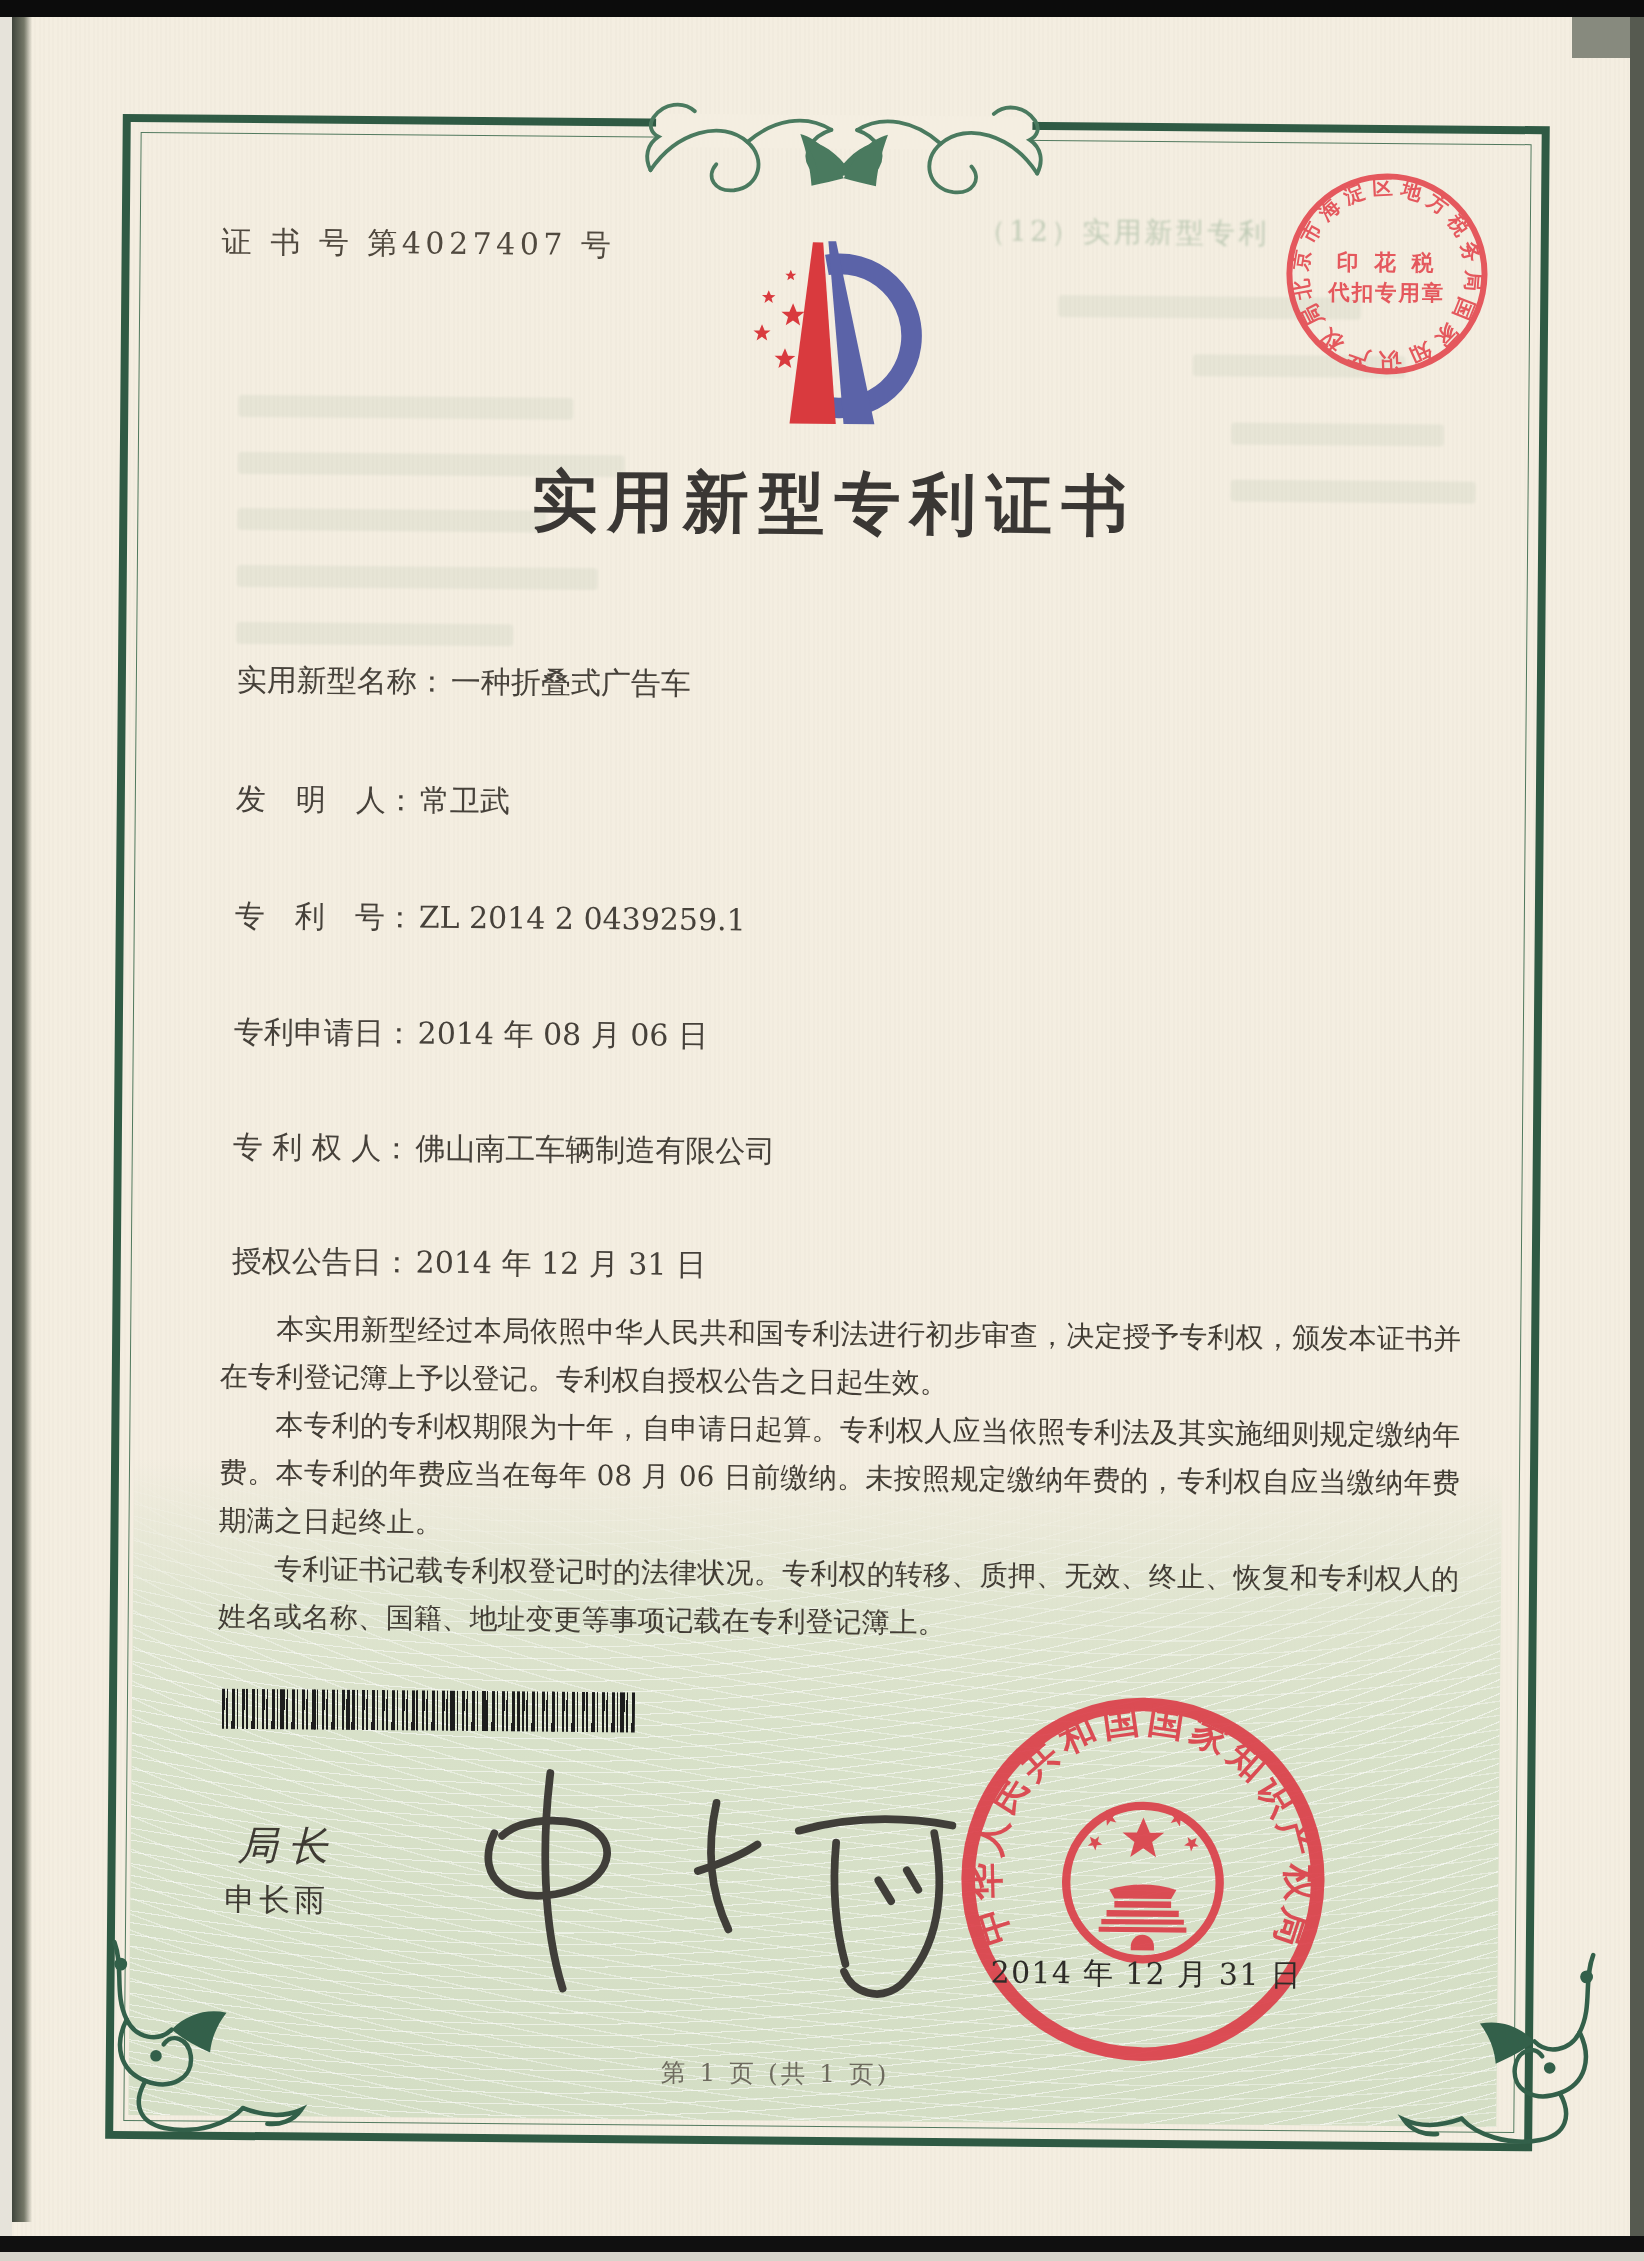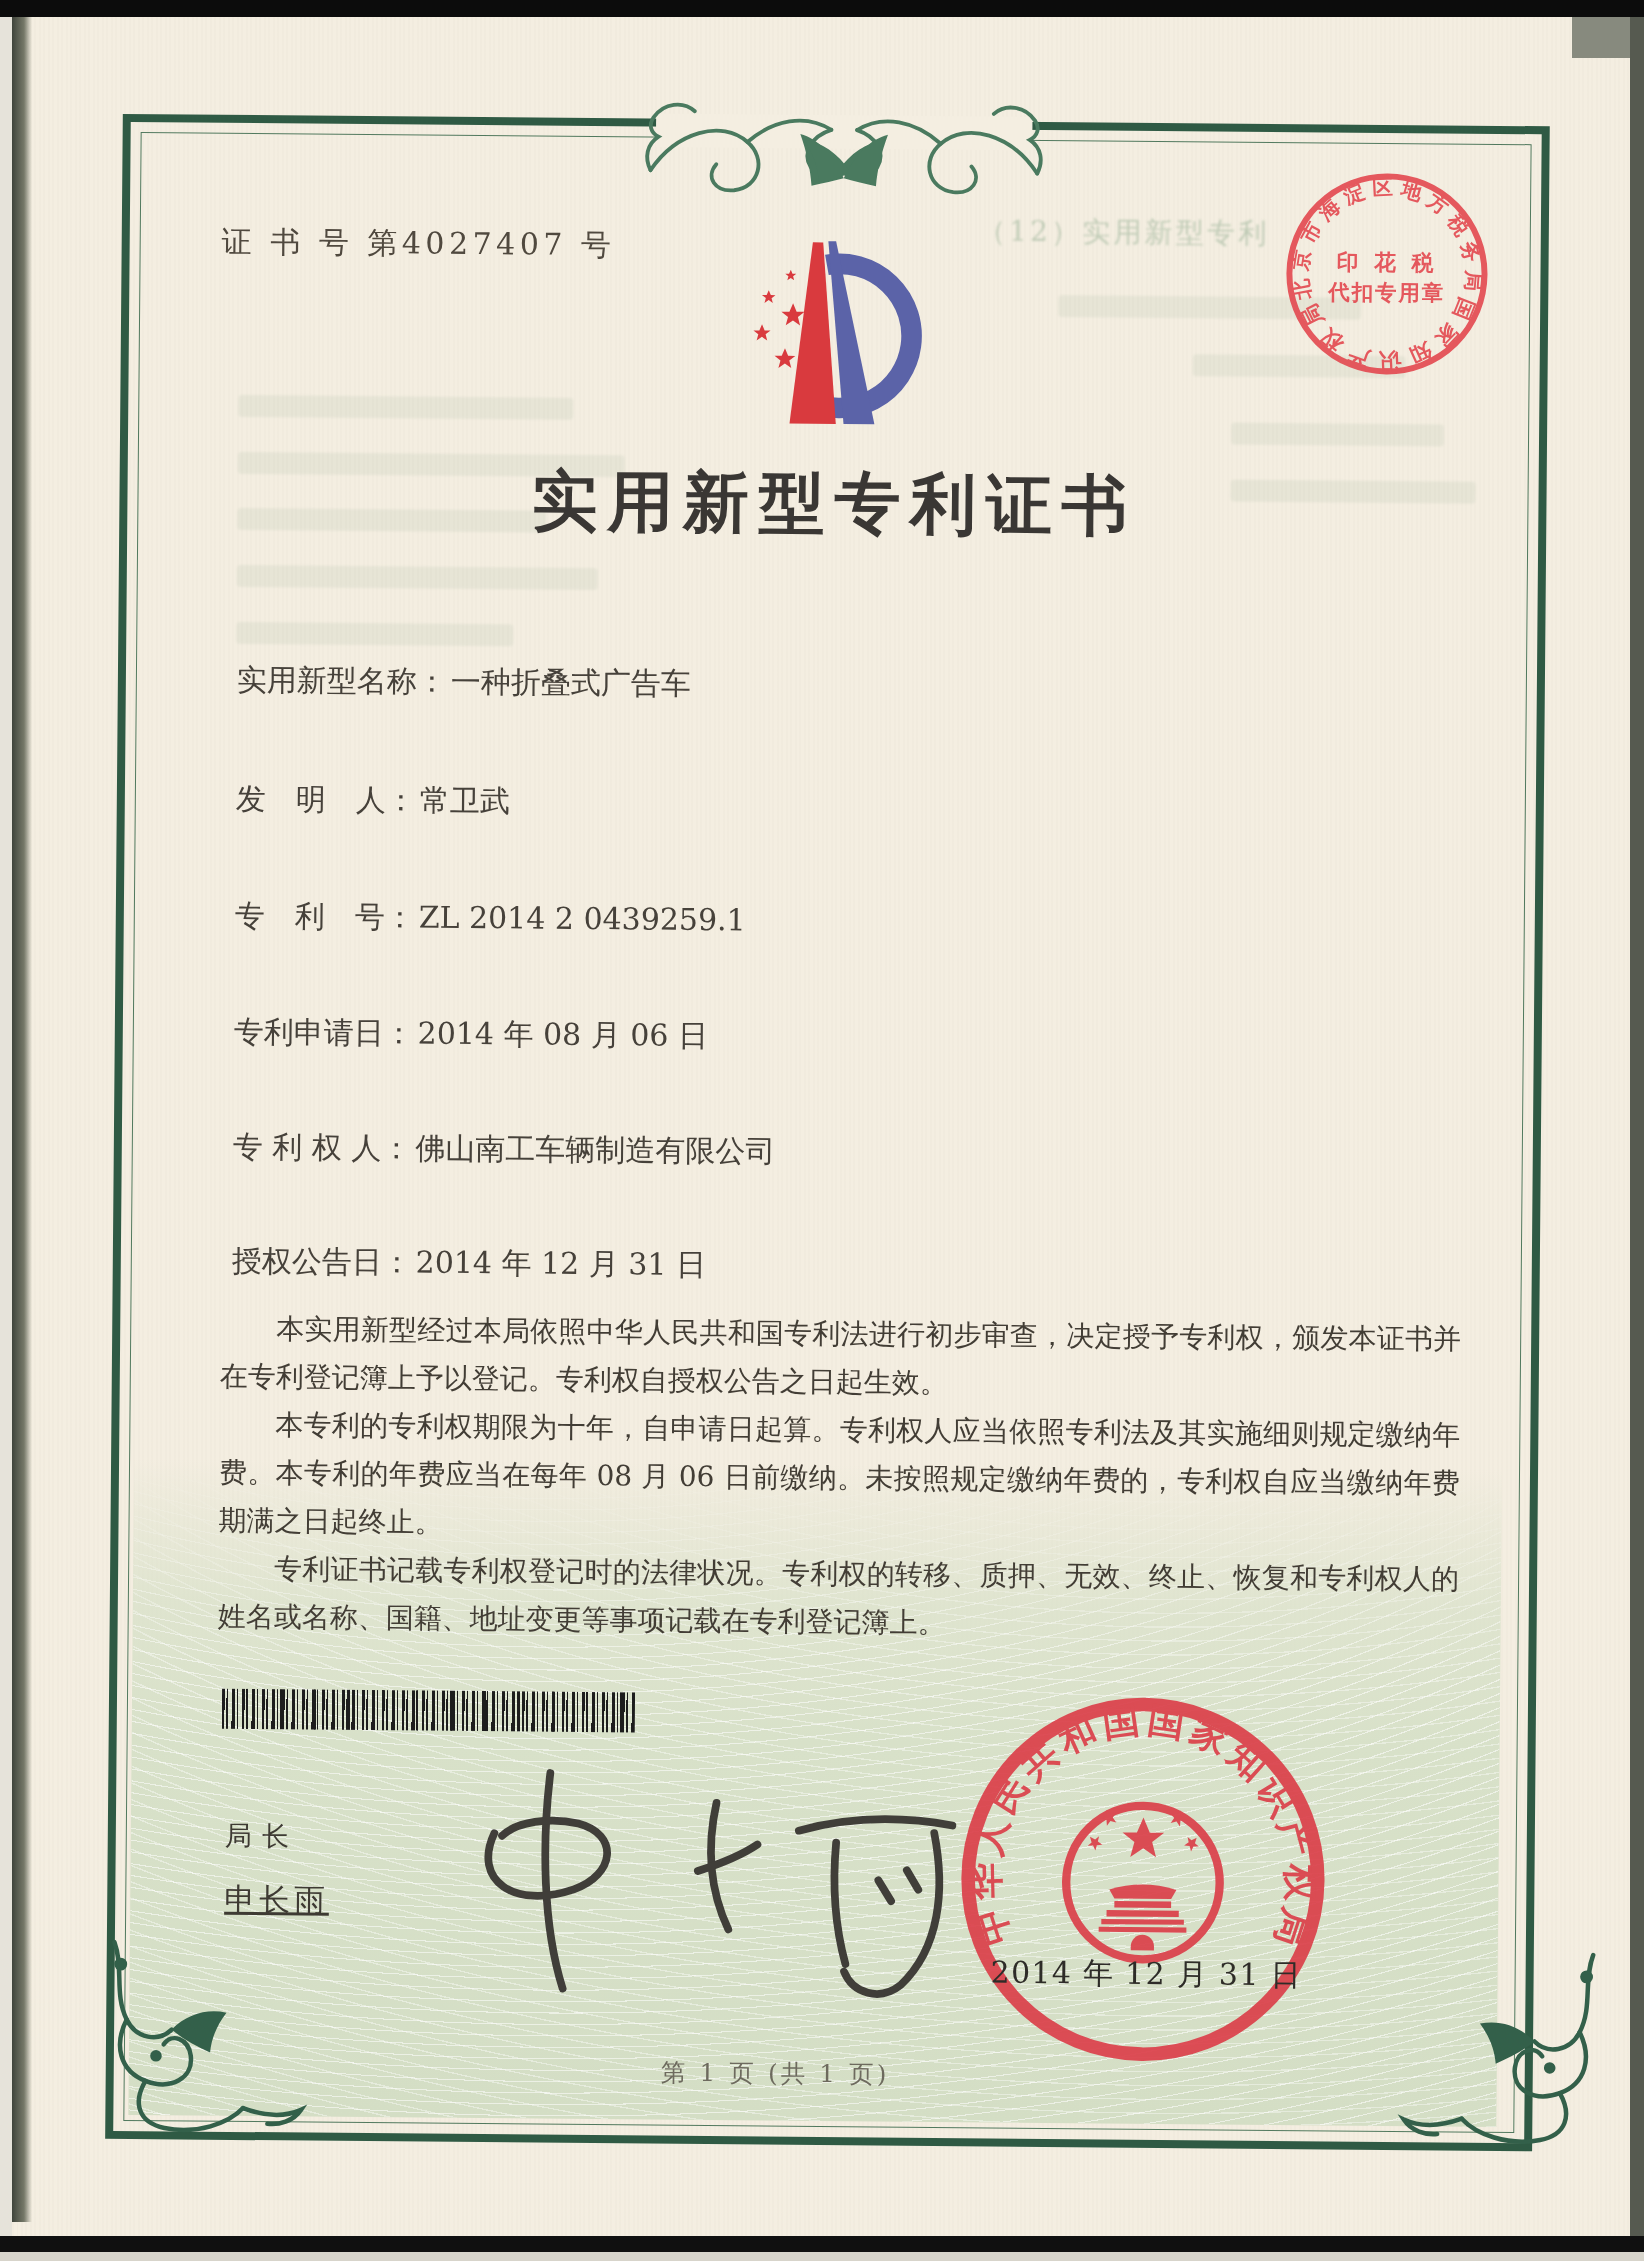--- a/index.html
+++ b/index.html
@@ -34,22 +34,22 @@
   .title{left:829px;top:459px;transform:translateX(-50%);font-size:66px;font-weight:700;
         letter-spacing:9.7px;color:#3a3734;white-space:nowrap;}
   .field{left:233px;font-size:30px;color:#46413a;white-space:nowrap;}
   .field .val{margin-left:3.9px;}
   .paras{left:222px;top:1310px;width:1241px;font-size:28px;line-height:48px;color:#423d35;text-align:justify;}
   .paras p{margin:0;text-indent:2em;}
   .barcode{left:227px;top:1694px;width:413px;height:40px;
         background:
           repeating-linear-gradient(90deg,#1d1d1d 0 2.6px,rgba(0,0,0,0) 2.6px 4.5px,#1d1d1d 4.5px 5.8px,rgba(0,0,0,0) 5.8px 9.7px,#1d1d1d 9.7px 13px,rgba(0,0,0,0) 13px 15px,#1d1d1d 15px 16px,rgba(0,0,0,0) 16px 20px),
           repeating-linear-gradient(90deg,rgba(0,0,0,0) 0 24px,#1d1d1d 24px 26px,rgba(0,0,0,0) 26px 34px);}
-  .role{left:231px;top:1823px;font-size:27px;letter-spacing:10.3px;color:#3e3a33;}
-  .name{left:231px;top:1884px;font-size:31px;letter-spacing:3.9px;color:#3e3a33;text-decoration:underline;}
+  .role{left:244px;top:1823px;font-size:40px;letter-spacing:10.3px;color:#3e3a33;font-style:italic;}
+  .name{left:231px;top:1884px;font-size:31px;letter-spacing:3.9px;color:#3e3a33;}
   .seal-date{left:998px;top:1951px;font-size:30px;color:#2e2c28;letter-spacing:1.3px;white-space:nowrap;}
   .footer{left:635px;top:2057px;width:297px;text-align:center;font-size:24.5px;color:#6d6a5e;letter-spacing:3.2px;white-space:nowrap;}
   .ghost-line{left:970px;top:211px;font-size:28px;color:rgba(110,150,115,.38);letter-spacing:3.2px;
         filter:blur(0.8px);white-space:nowrap;}
   .gb{position:absolute;height:22px;background:#7a9a7c;opacity:.10;filter:blur(1.3px);border-radius:3.9px;}
   svg{display:block;}
 </style>
 </head>
 <body>
 

